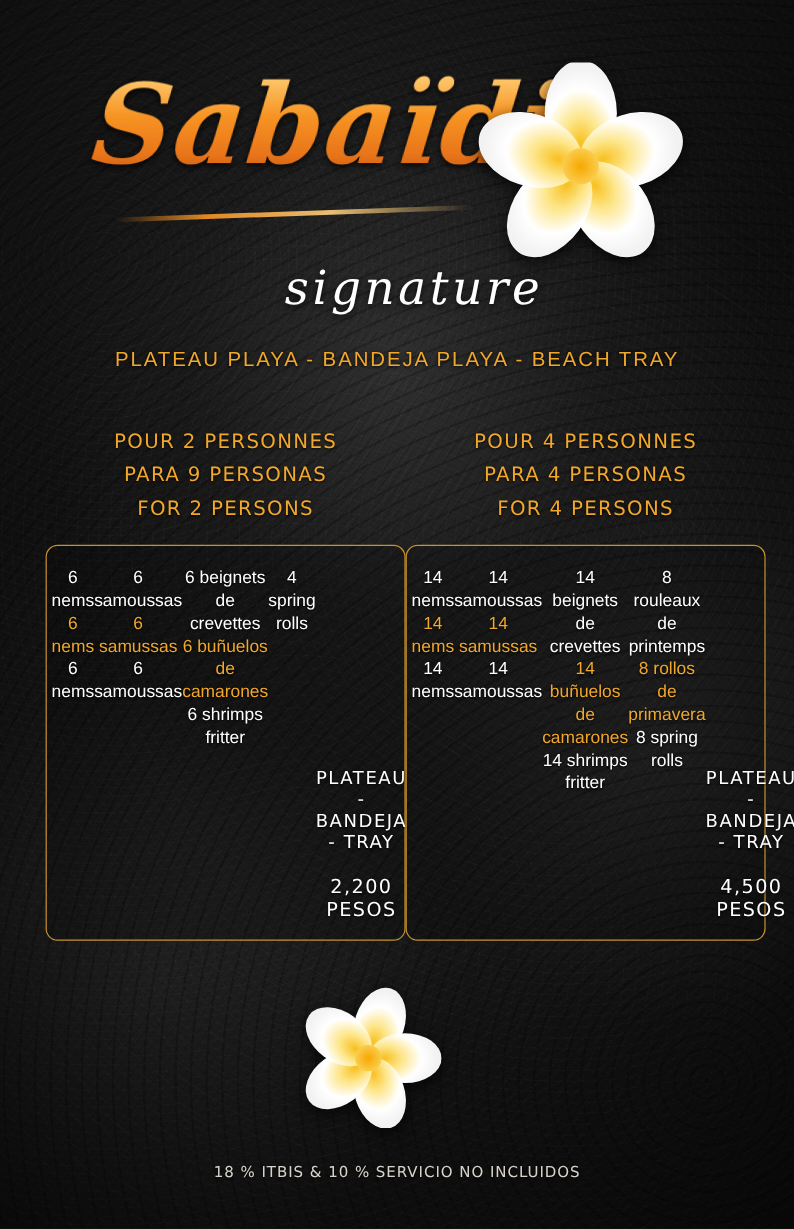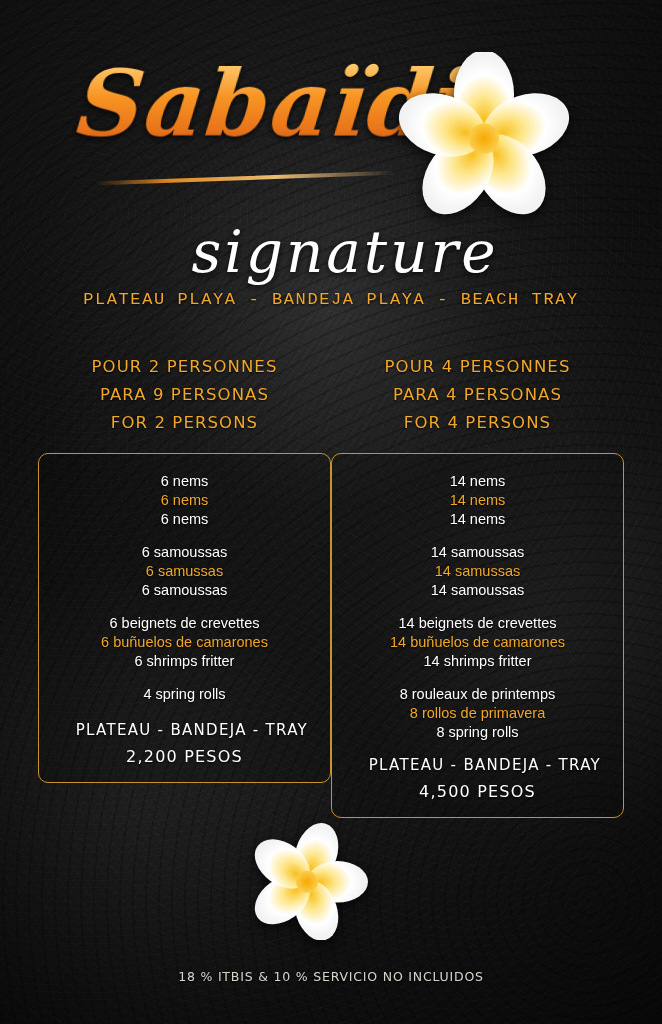--- a/index.html
+++ b/index.html
@@ -82,37 +82,37 @@
     opacity: 0.9;
   }
 
   #signature-word {
     position: absolute;
     left: 0; right: 0;
     top: 218px;
     text-align: center;
     font-family: "DejaVu Serif", serif;
     font-style: italic;
-    font-size: 58px;
+    font-size: 39px;
     color: #ffffff;
     letter-spacing: 3px;
     text-shadow: 0 2px 6px rgba(0,0,0,0.8);
     padding-left: 28px;
   }
 
   
   .flower { position: absolute; filter: drop-shadow(0 4px 6px rgba(0,0,0,0.7)); }
   #flower-header { right: 88px; top: 52px; width: 180px; height: 168px; z-index: 4; }
   #flower-bottom { left: 246px; top: 820px; width: 122px; height: 120px; z-index: 6; }
 
   
   #platter-title {
     margin-top: 54px;
     text-align: center;
-    font-family: Liberation Mono, monospace;
+    font-family: Liberation Sans, sans-serif;
     font-size: 17px;
     letter-spacing: 1.6px;
     color: #f0a72c;
     text-shadow: 0 1px 3px rgba(0,0,0,0.9);
   }
 
   
   #columns {
     display: flex;
     justify-content: space-between;
@@ -128,46 +128,45 @@
     font-size: 16.5px;
     letter-spacing: 1.1px;
     line-height: 28px;
     text-shadow: 0 1px 2px rgba(0,0,0,0.9);
   }
 
   .combo-box {
     margin-top: 16px;
     border: 1.5px solid #c8922f;
     border-radius: 10px;
-    padding: 18px 22px 16px;
+    padding: 18px 4px 16px;
     min-height: 330px;
     display: flex;
-    flex-direction: column;
+    flex-direction: row;
     background: rgba(0,0,0,0.16);
   }
 
   .item-group { margin-bottom: 14px; text-align: center; }
   .item-group .ln {
     font-family: "Liberation Sans", sans-serif;
     font-size: 14.5px;
     line-height: 19px;
     color: #ffffff;
     text-shadow: 0 1px 2px rgba(0,0,0,0.85);
   }
   .item-group .ln.es { color: #f0a72c; }
 
   .combo-footer { margin-top: auto; text-align: center; }
   .combo-footer .label {
     font-family: "DejaVu Sans", sans-serif;
     font-size: 15px;
     letter-spacing: 1.3px;
     color: #ffffff;
-    margin-bottom: 8px;
+    margin-bottom: 18px;
     text-shadow: 0 1px 2px rgba(0,0,0,0.85);
-    text-align: right;
   }
   .combo-footer .price {
     font-family: "DejaVu Sans", sans-serif;
     font-size: 16px;
     letter-spacing: 1.2px;
     color: #ffffff;
     text-shadow: 0 1px 2px rgba(0,0,0,0.85);
   }
 
   #footnote {

